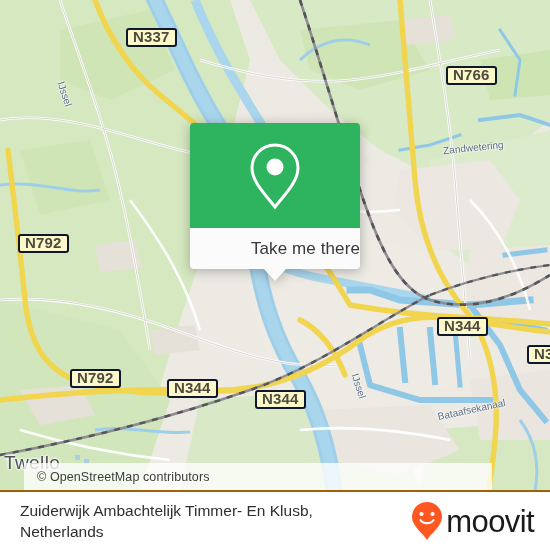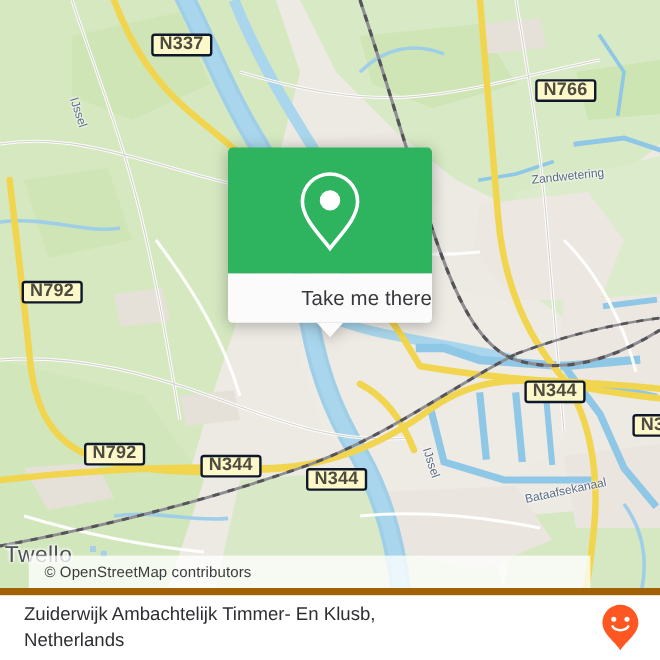--- a/index.html
+++ b/index.html
@@ -94,21 +94,21 @@
     border-top:12px solid #fbfbfb;
   }
 
   
   .footer{
     position:absolute;left:0;bottom:0;width:550px;height:60px;
     background:#ffffff;
     display:flex;align-items:center;justify-content:space-between;
     box-sizing:border-box;
     padding:0 16px 0 20px;
-    border-top:6px solid #a16207;
+    border-top:2px solid #a16207;
   }
   .footer-title{
     font-size:15.5px;color:#2f2f33;line-height:21px;max-width:370px;
   }
   .brand{display:flex;align-items:center;gap:2px;}
   .brand-word{
     font-size:31px;color:#1b1b1b;letter-spacing:-.6px;line-height:31px;
     font-weight:normal;
   }
 </style>
@@ -274,16 +274,17 @@
 
   <div class="footer">
     <div class="footer-title">Zuiderwijk Ambachtelijk Timmer- En Klusb, Netherlands</div>
     <div class="brand">
       <svg width="34" height="40" viewBox="0 0 34 40">
         <path d="M17 1 C8.7 1 2 7.7 2 16 C2 25.5 13 32 17 39 C21 32 32 25.5 32 16 C32 7.7 25.3 1 17 1 Z" fill="#ff5722"></path>
         <circle cx="11.5" cy="13" r="2.1" fill="#ffffff"></circle>
         <circle cx="22.5" cy="13" r="2.1" fill="#ffffff"></circle>
         <path d="M10.5 19 C13 23.2 21 23.2 23.5 19" fill="none" stroke="#ffffff" stroke-width="2.1" stroke-linecap="round"></path>
       </svg>
+      <span class="brand-word">moovit</span>
     </div>
   </div>
 
 </div>
 
 </body></html>

